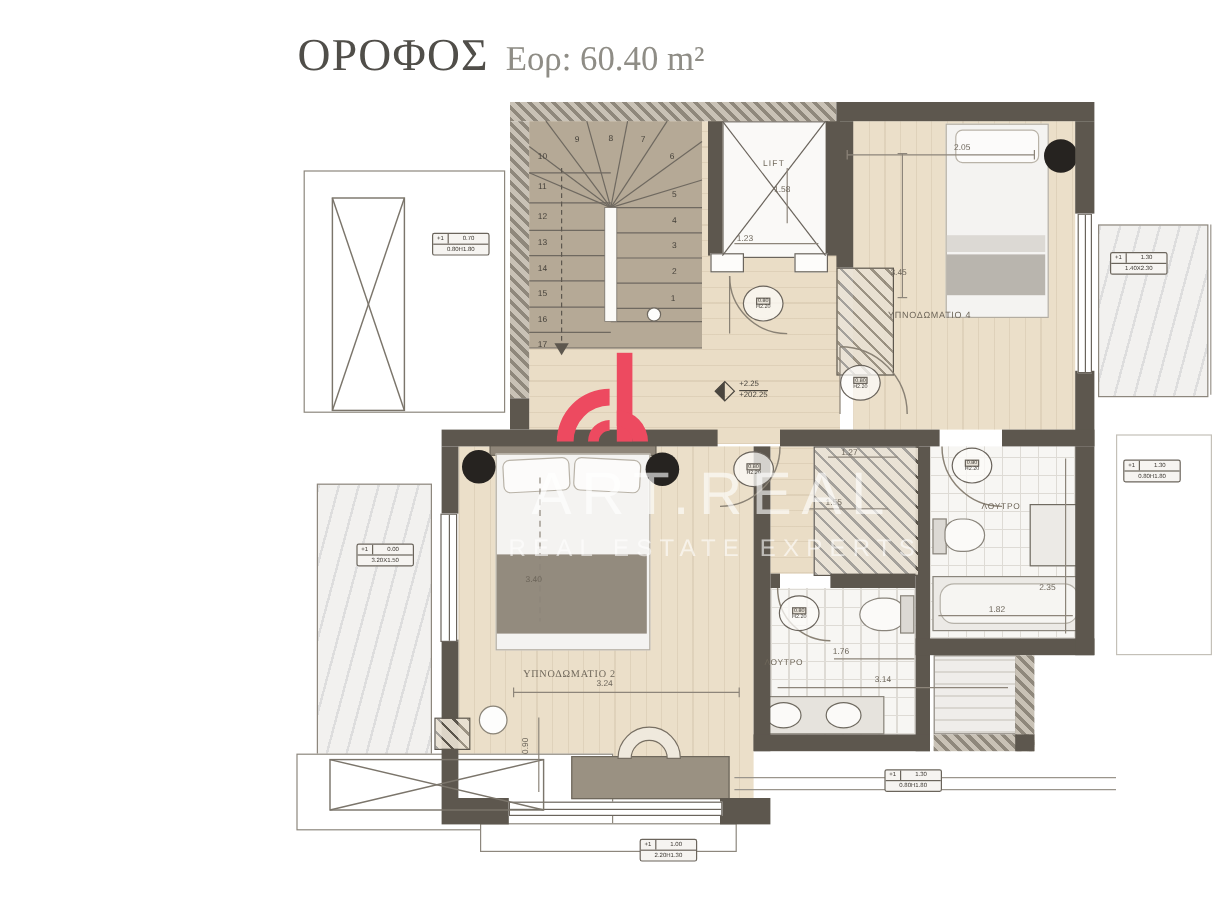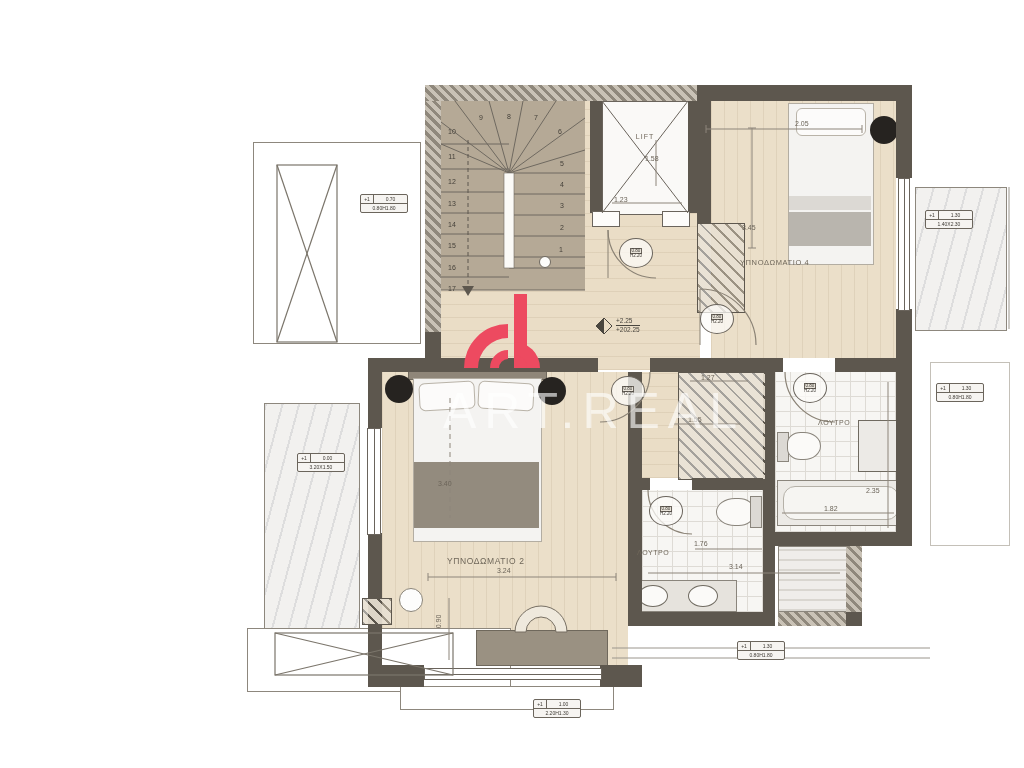--- a/index.html
+++ b/index.html
@@ -51,20 +51,24 @@
   .lift-box{position:absolute;background:#faf9f7;border:1px solid #6a645c;z-index:2;}
   .sill{position:absolute;background:#fdfcfa;border:1px solid #6a645c;z-index:4;}
   svg.ov{position:absolute;left:0;top:0;z-index:4;pointer-events:none;}
   svg.logo{position:absolute;left:458px;top:288px;z-index:6;}
 </style>
 </head>
 <body>
 
 <div class="page">
 
+  <div class="title">
+    <span class="t1">ΟΡΟΦΟΣ</span>
+    <span class="t2">Εορ: 60.40 m²</span>
+  </div>
 
   <div class="woodh" style="left:441px;top:101px;width:259px;height:269px;"></div>
   <div class="stairbg" style="left:441px;top:101px;width:144px;height:189px;"></div>
   <div class="wood" style="left:711px;top:101px;width:185px;height:257px;"></div>
   <div class="wood" style="left:382px;top:372px;width:246px;height:293px;"></div>
   <div class="woodh" style="left:642px;top:372px;width:36px;height:106px;"></div>
   <div class="tile" style="left:642px;top:490px;width:121px;height:122px;"></div>
   <div class="tile" style="left:775px;top:372px;width:121px;height:160px;"></div>
 
   <div class="outline" style="left:253px;top:142px;width:166px;height:200px;"></div>
@@ -126,21 +130,21 @@
 
   <div class="furn" style="left:408px;top:366px;width:137px;height:12px;background:#8f8679;border:1px solid #6f685d;"></div>
   <div class="bedbase" style="left:413px;top:378px;width:127px;height:162px;"></div>
   <div class="pillow" style="left:419px;top:382px;width:54px;height:26px;transform:rotate(-3deg);"></div>
   <div class="pillow" style="left:478px;top:382px;width:54px;height:26px;transform:rotate(3deg);"></div>
   <div class="furn" style="left:414px;top:462px;width:125px;height:66px;background:#938b7e;"></div>
   <div class="blackdot" style="left:385px;top:375px;"></div>
   <div class="blackdot" style="left:538px;top:377px;"></div>
   <div class="furn" style="left:476px;top:630px;width:130px;height:34px;background:#9a9182;border:1px solid #6f685c;"></div>
   <div class="furn" style="left:399px;top:588px;width:22px;height:22px;border-radius:50%;background:#fdfdfc;border:1.5px solid #8a8478;"></div>
-  <div class="roomlabel" style="left:447px;top:556px;font-size:8.5px;">ΥΠΝΟΔΩΜΑΤΙΟ 2</div>
+  <div class="roomlabel" style="left:436px;top:556px;font-size:8.5px;font-family:Liberation Serif, serif;">ΥΠΝΟΔΩΜΑΤΙΟ 2</div>
   <div class="dim" style="left:438px;top:480px;">3.40</div>
   <div class="dim" style="left:497px;top:567px;">3.24</div>
   <div class="dim" style="left:432px;top:618px;transform:rotate(-90deg);">0.90</div>
 
   <div class="furn" style="left:716px;top:498px;width:36px;height:26px;background:#fbfaf8;border:1px solid #8a857c;border-radius:50% 40% 40% 50%;"></div>
   <div class="furn" style="left:750px;top:496px;width:10px;height:30px;background:#dcd9d4;border:1px solid #8a857c;"></div>
   <div class="furn" style="left:629px;top:580px;width:106px;height:30px;background:#e6e3dd;border:1px solid #8a857c;"></div>
   <div class="furn" style="left:638px;top:585px;width:28px;height:20px;background:#fbfaf8;border:1px solid #6f6a60;border-radius:50%;"></div>
   <div class="furn" style="left:688px;top:585px;width:28px;height:20px;background:#fbfaf8;border:1px solid #6f6a60;border-radius:50%;"></div>
   <div class="roomlabel" style="left:637px;top:549px;font-size:7px;">ΛΟΥΤΡΟ</div>
@@ -339,14 +343,15 @@
 
   <svg class="logo" width="92" height="82" viewBox="0 0 92 82">
     <g fill="#ED4A60">
       <path d="M6 80 A44 44 0 0 1 50 36 L50 50 A30 30 0 0 0 20 80 Z"></path>
       <path d="M32 80 A18 18 0 0 1 50 62 L50 71 A9 9 0 0 0 41 80 Z"></path>
       <rect x="56" y="6" width="13" height="74"></rect>
       <path d="M56 54 A26 26 0 0 1 82 80 L69 80 A13 13 0 0 0 56 67 Z"></path>
     </g>
   </svg>
   <div class="wm-brand">ART.REAL</div>
+  <div class="wm-tag">REAL ESTATE EXPERTS</div>
 
 </div>
 
 </body></html>

